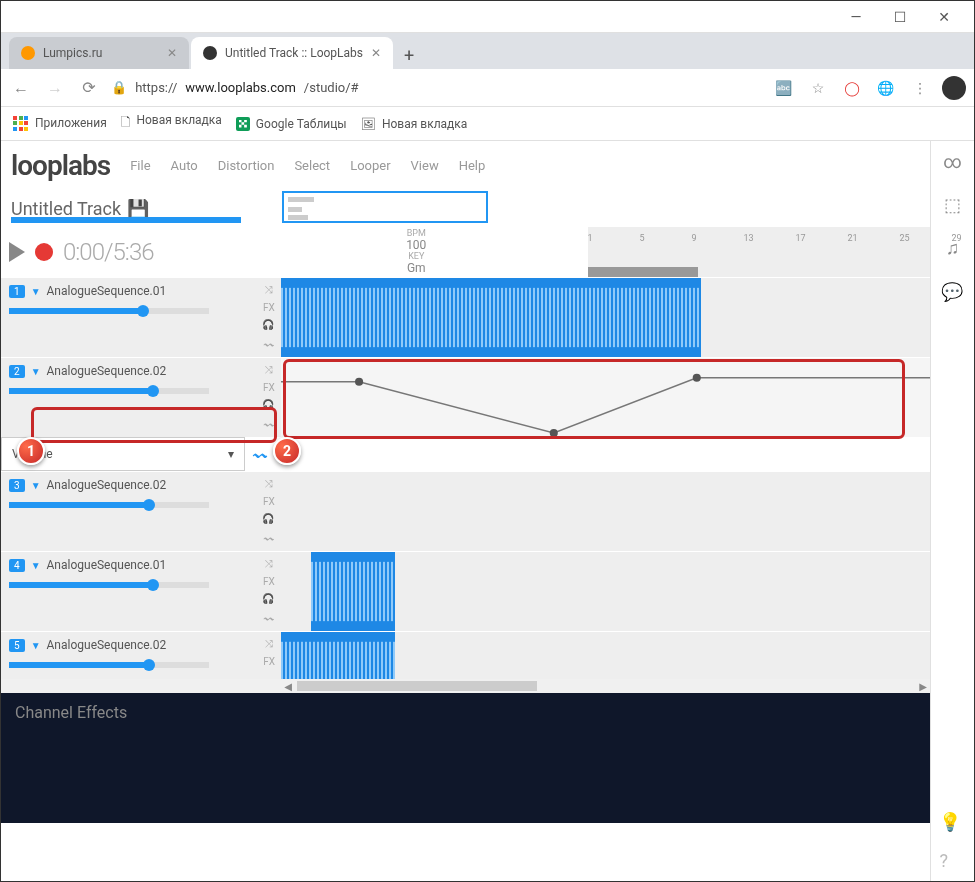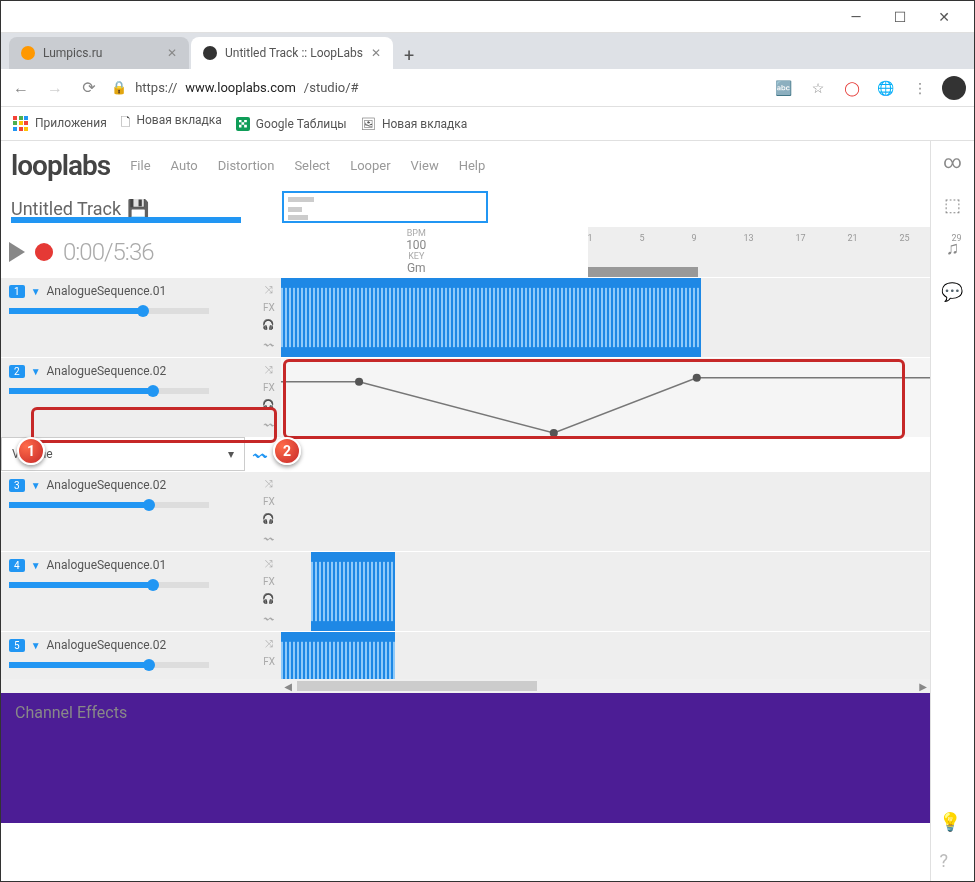--- a/index.html
+++ b/index.html
@@ -55,21 +55,21 @@
 .tdrop{color:#2196f3;font-size:10px}
 .track-head .vol{margin-top:10px;height:6px;width:200px;background:#ddd;position:relative}
 .track-head .vol .fill{position:absolute;left:0;top:0;bottom:0;background:#2196f3;width:65%}
 .track-head .vol .handle{position:absolute;width:12px;height:12px;border-radius:50%;background:#2196f3;top:-3px;left:64%}
 .track-icons{position:absolute;right:6px;top:6px;display:flex;flex-direction:column;gap:6px;font-size:10px;color:#aaa;align-items:center}
 .track-body{flex:1;position:relative;background:#eee;border-top:1px solid #fff}
 .clip{position:absolute;top:0;bottom:0;background:#2196f3;overflow:hidden}
 .automation-row{display:flex;height:34px}
 .automation-head{width:244px;background:#fff;border:1px solid #ccc;display:flex;align-items:center;padding:0 10px;font-size:12px;color:#555;justify-content:space-between}
 .auto-icon{width:30px;display:flex;align-items:center;justify-content:center;color:#2196f3;font-size:14px}
-.fx-panel{height:130px;background:#4c1d95;padding:10px 14px}
+.fx-panel{height:130px;background:#0f172a;padding:10px 14px}
 .fx-title{font-size:16px;color:#888;font-weight:400;margin-bottom:10px}
 .fx-grid{display:grid;grid-template-columns:repeat(3,80px);gap:6px}
 .fx-btn{background:#ddd;color:#888;font-size:10px;padding:6px 0;text-align:center;border-radius:2px}
 .scrollbar-h{height:14px;background:#f0f0f0;display:flex;align-items:center;position:relative}
 .scrollbar-h .thumb{position:absolute;height:10px;background:#ccc;top:2px}
 .scrollbar-h .arr{width:14px;font-size:10px;color:#888;text-align:center}
 .callout{position:absolute;width:28px;height:28px;border-radius:50%;background:radial-gradient(circle at 30% 30%,#ff6b4a,#c62828);border:2px solid #fff;box-shadow:0 2px 4px rgba(0,0,0,.4);color:#fff;font-weight:bold;display:flex;align-items:center;justify-content:center;font-size:14px;z-index:100}
 .redbox{position:absolute;border:3px solid #c62828;border-radius:6px;pointer-events:none;z-index:50}
 .help-icons{position:absolute;right:12px;bottom:12px;display:flex;flex-direction:column;gap:18px;color:#bbb;font-size:18px}
 svg.wf{width:100%;height:100%}

